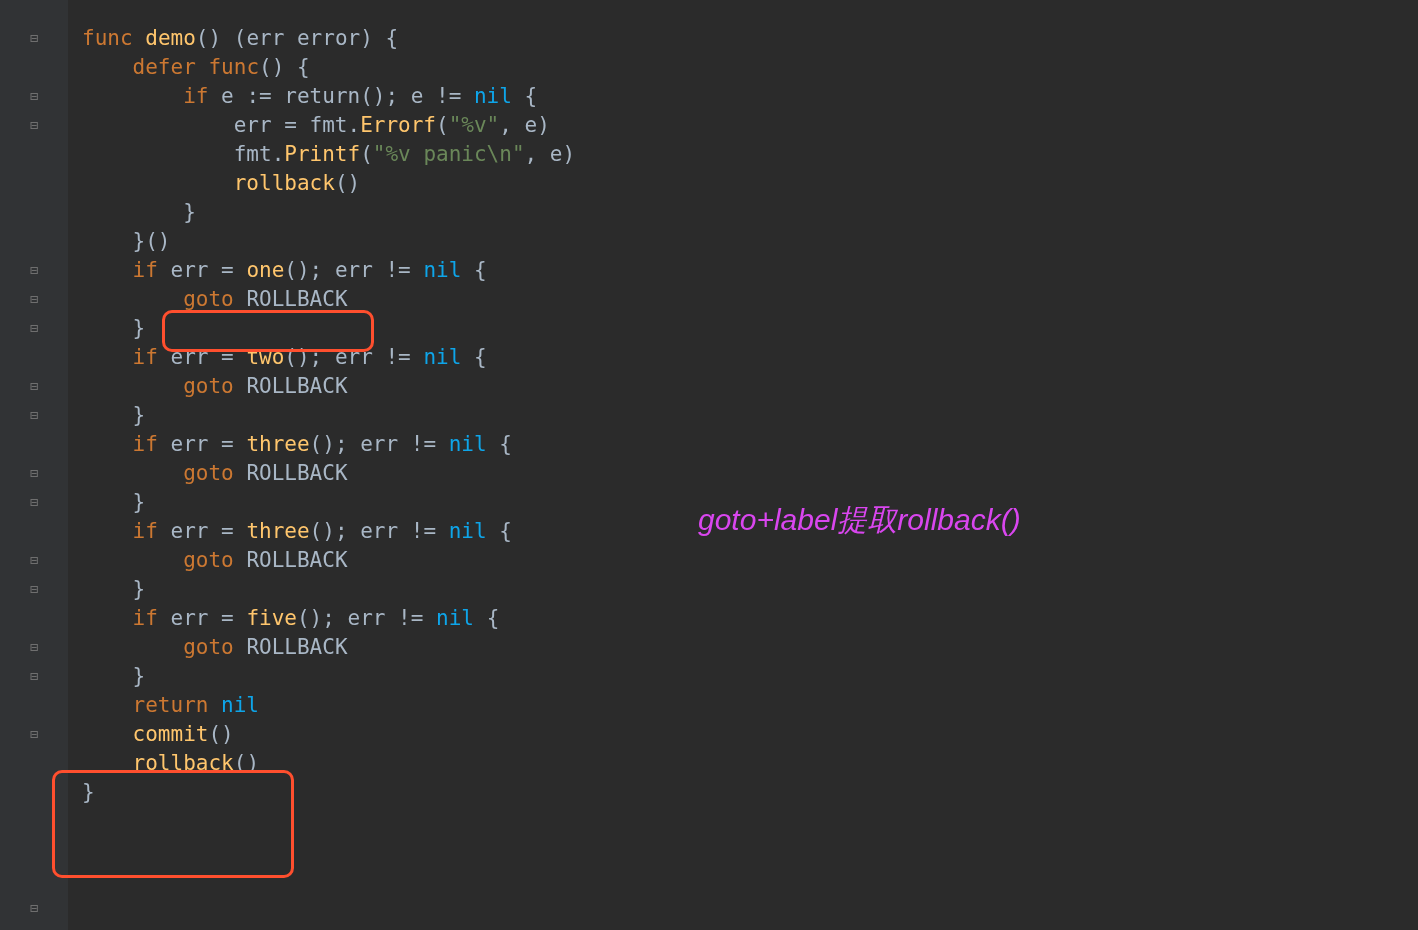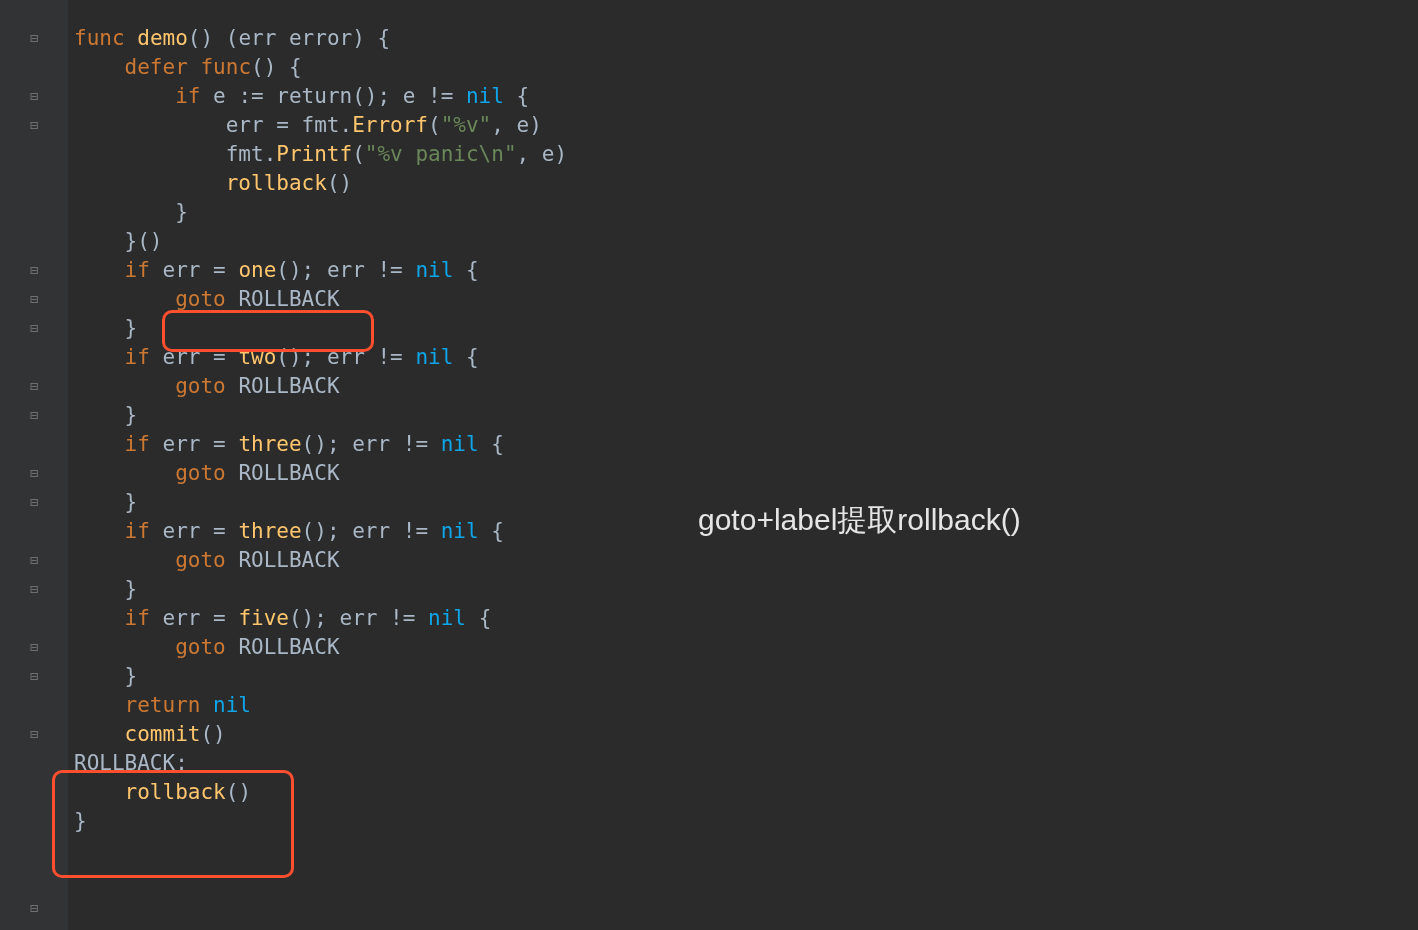--- a/index.html
+++ b/index.html
@@ -2,31 +2,31 @@
 <html><head>
 <meta charset="utf-8">
 <style>
   html,body{margin:0;padding:0;width:1418px;height:930px;background:#2b2b2b;overflow:hidden;}
   body{font-family:"Menlo","Consolas","DejaVu Sans Mono",monospace;font-size:21px;color:#a9b7c6;}
   .editor{position:relative;display:flex;flex-direction:row;width:1418px;height:930px;}
   .gutter{flex:0 0 68px;background:#313335;padding-top:24px;box-sizing:border-box;}
   .grow{display:flex;flex-direction:column;align-items:center;gap:0;font-size:12px;color:#6b6b6b;user-select:none;}
   .gmark{height:29px;line-height:29px;font-family:monospace;font-size:14px;color:#6f6f6f;}
   .code-area{flex:1 1 auto;position:relative;padding-top:24px;padding-left:6px;box-sizing:border-box;}
-  .line{height:29px;line-height:29px;white-space:pre;color:#a9b7c6;}
+  .line{height:29px;line-height:29px;white-space:pre;color:#a9b7c6;margin-left:8px;}
   
   .kw{color:#cc7832;}      
   .fn{color:#ffc66d;}
   .str{color:#6a8759;}
   .typ{color:#a9b7c6;}
   .nil{color:#0ea5e9;}
   .lbl{color:#a9b7c6;}
   
   .box{position:absolute;border:3px solid #ff4f2e;border-radius:10px;pointer-events:none;}
-  .callout{position:absolute;color:#e5e5e5;font-size:30px;font-family:"PingFang SC","Microsoft YaHei",sans-serif;white-space:nowrap;}
+  .callout{position:absolute;color:#d946ef;font-size:30px;font-family:"PingFang SC","Microsoft YaHei",sans-serif;white-space:nowrap;font-style:italic;}
 </style>
 </head>
 <body>
 
 <div class="editor">
 
   <div class="gutter">
     <div class="grow">
       <div class="gmark">⊟</div>
       <div class="gmark"></div>
@@ -82,21 +82,20 @@
 <div class="line">        <span class="kw">goto</span><span> ROLLBACK</span></div>
 <div class="line">    <span>}</span></div>
 <div class="line">    <span class="kw">if</span><span> err = </span><span class="fn">three</span><span>(); err != </span><span class="nil">nil</span><span> {</span></div>
 <div class="line">        <span class="kw">goto</span><span> ROLLBACK</span></div>
 <div class="line">    <span>}</span></div>
 <div class="line">    <span class="kw">if</span><span> err = </span><span class="fn">five</span><span>(); err != </span><span class="nil">nil</span><span> {</span></div>
 <div class="line">        <span class="kw">goto</span><span> ROLLBACK</span></div>
 <div class="line">    <span>}</span></div>
 <div class="line">    <span class="kw">return</span><span class="nil"> nil</span></div>
 <div class="line">    <span class="fn">commit</span><span>()</span></div>
-<div class="line"><span class="lbl">ROLLBACK:</span></div>
 <div class="line">    <span class="fn">rollback</span><span>()</span></div>
 <div class="line"><span>}</span></div>
 
     <div class="box" style="left:94px;  top:310px; width:206px; height:36px;"></div>
     <div class="box" style="left:-16px; top:770px; width:236px; height:102px;"></div>
 
     <div class="callout" style="left:630px; top:500px;">goto+label提取rollback()</div>
   </div>
 
 </div>

